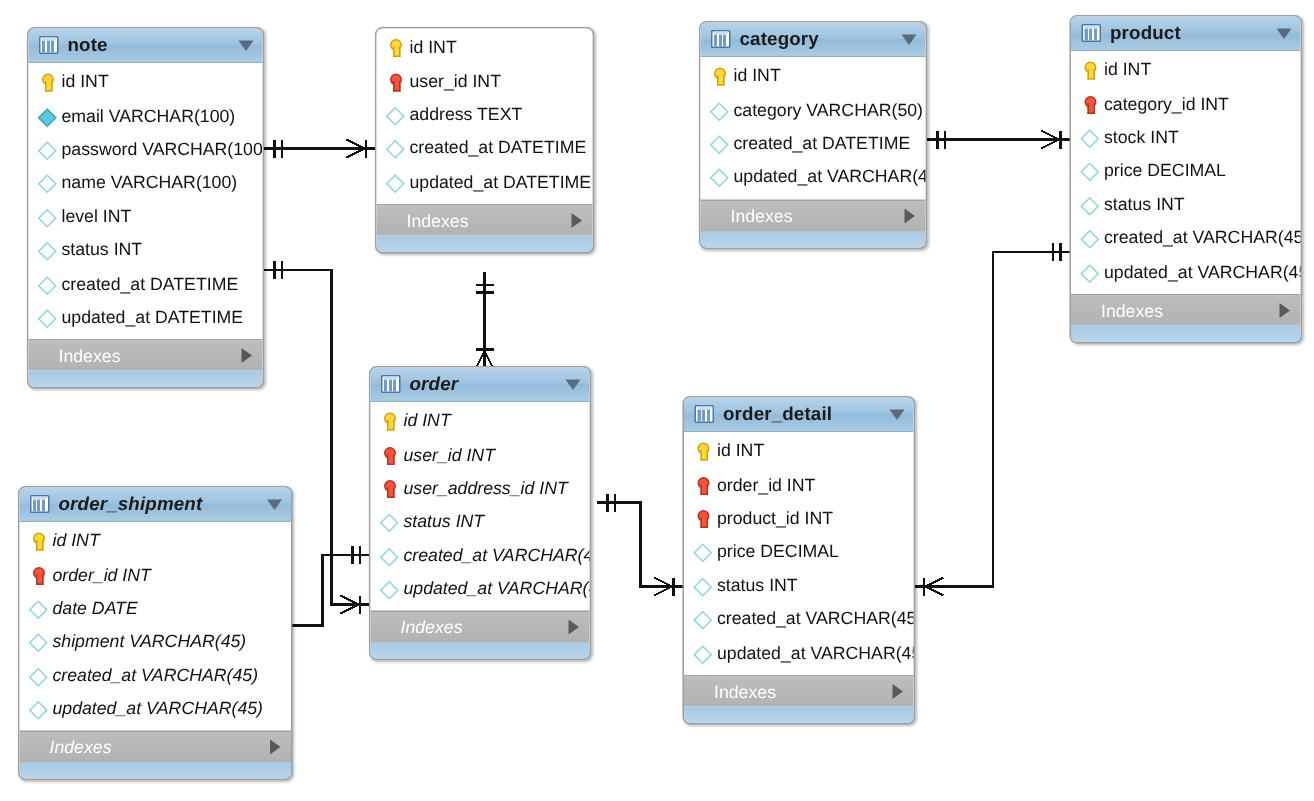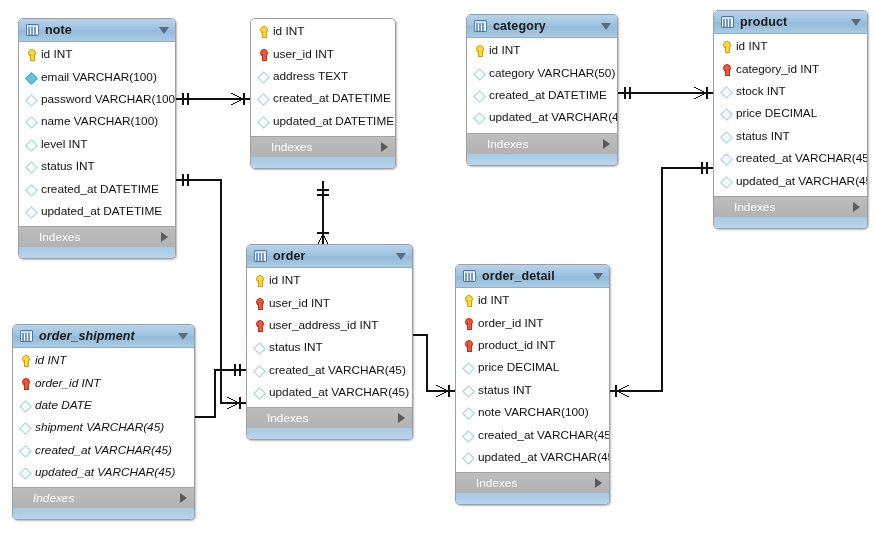--- a/index.html
+++ b/index.html
@@ -347,21 +347,21 @@
           <span class="mk dim"></span>
           <span class="col-txt">updated_at VARCHAR(45)</span>
         </div>
       </div>
       <div class="idx">
         <span class="idx-lbl">Indexes</span>
         <span class="idx-car"></span>
       </div>
       <div class="foot"></div>
     </div>
-    <div class="tbl" style="left: 246px; top: 244px; width: 167px;">
+    <div class="tbl" style="left: 246px; top: 244px; width: 148px; font-style: italic;">
       <div class="tbl-hd">
         <span class="tbl-ico"></span>
         <span class="tbl-nm">order</span>
         <span class="tbl-car"></span>
       </div>
       <div class="cols">
         <div class="col">
           <span class="mk pk"></span>
           <span class="col-txt">id INT</span>
         </div>
@@ -414,24 +414,20 @@
         <div class="col">
           <span class="mk dim"></span>
           <span class="col-txt">price DECIMAL</span>
         </div>
         <div class="col">
           <span class="mk dim"></span>
           <span class="col-txt">status INT</span>
         </div>
         <div class="col">
           <span class="mk dim"></span>
-          <span class="col-txt">note VARCHAR(100)</span>
-        </div>
-        <div class="col">
-          <span class="mk dim"></span>
           <span class="col-txt">created_at VARCHAR(45)</span>
         </div>
         <div class="col">
           <span class="mk dim"></span>
           <span class="col-txt">updated_at VARCHAR(45)</span>
         </div>
       </div>
       <div class="idx">
         <span class="idx-lbl">Indexes</span>
         <span class="idx-car"></span>

